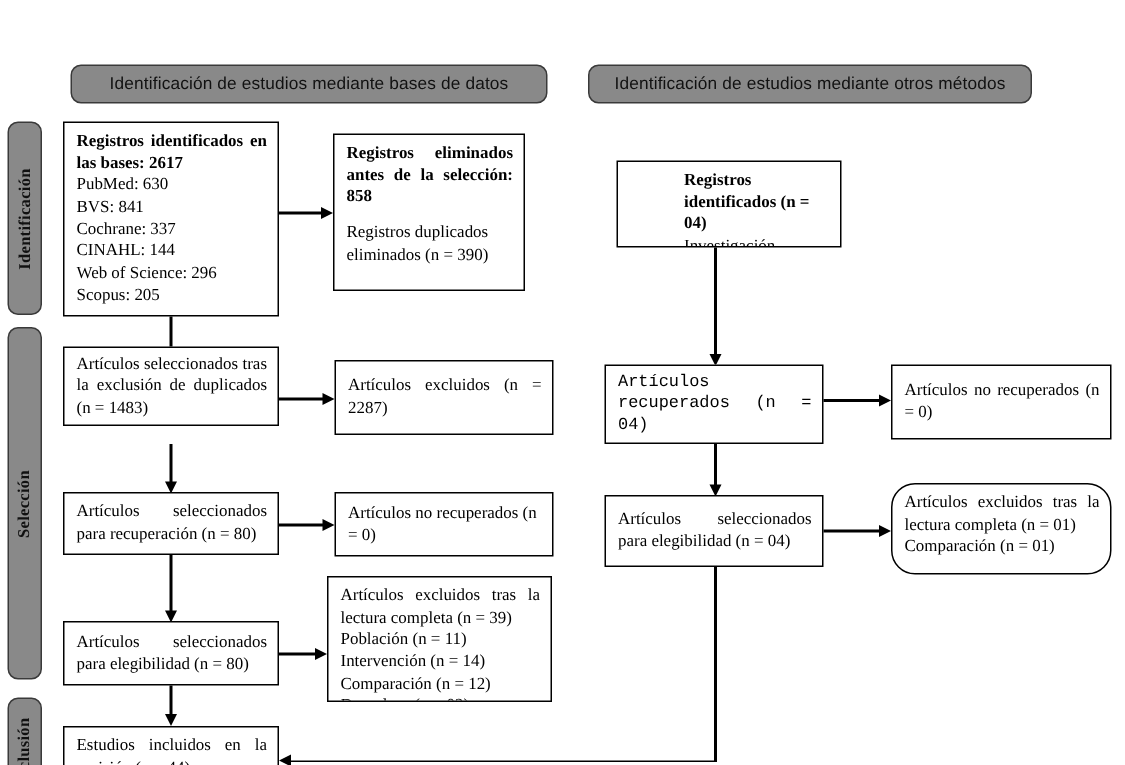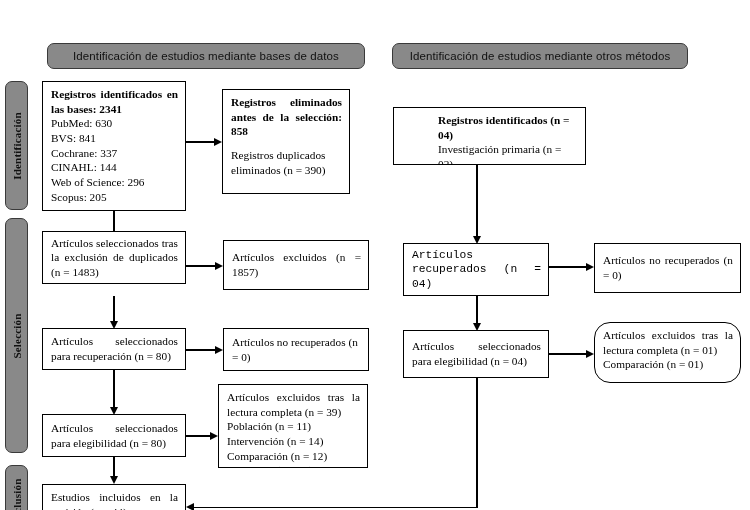--- a/index.html
+++ b/index.html
@@ -129,54 +129,54 @@
 
   <div class="stage" style="left:5px; top:181px; width:23px; height:235px;">
     <span>Selección</span>
   </div>
 
   <div class="stage" style="left:5px; top:428px; width:23px; height:72px;">
     <span>Inclusión</span>
   </div>
 
   <div class="box" style="left:42px; top:44px; width:144px; height:130px;">
-    <p class="b just">Registros identificados en las bases: 2341</p>
+    <p class="b just">Registros identificados en las bases: 2617</p>
     <p>PubMed: 630</p>
     <p>BVS: 841</p>
     <p>Cochrane: 337</p>
     <p>CINAHL: 144</p>
     <p>Web of Science: 296</p>
     <p>Scopus: 205</p>
   </div>
 
   <div class="box" style="left:222px; top:52px; width:128px; height:105px;">
     <p class="b just">Registros eliminados antes de la selección: 858</p>
     <p class="gap"></p>
     <p>Registros duplicados</p>
     <p>eliminados (n = 390)</p>
   </div>
 
   <div class="line hline" style="left:186px; top:104px; width:29px;"></div>
   <div class="arrow right" style="left:214px; top:100.5px;"></div>
 
-  <div class="box" style="left:393px; top:70px; width:193px; height:58px;padding-left:44px;">
+  <div class="box" style="left:411px; top:70px; width:150px; height:58px;padding-left:44px;">
     <p class="b">Registros identificados (n = 04)</p>
     <p>Investigación primaria (n = 02)</p>
     <p>Referencias (n = 02)</p>
   </div>
 
   <div class="line vline" style="left:113px; top:174px; width:1.8px; height:27px;"></div>
   <div class="arrow down" style="left:109.5px; top:199px;"></div>
 
   <div class="box vcenter" style="left:42px; top:194px; width:144px; height:53px;font-family:Liberation Serif, serif;">
     <p class="just">Artículos seleccionados tras la exclusión de duplicados (n = 1483)</p>
   </div>
 
   <div class="box vcenter" style="left:223px; top:203px; width:146px; height:50px;">
-    <p class="just">Artículos excluidos (n = 1857)</p>
+    <p class="just">Artículos excluidos (n = 2287)</p>
   </div>
 
   <div class="line hline" style="left:186px; top:228px; width:30px;"></div>
   <div class="arrow right" style="left:215px; top:224.5px;"></div>
 
   <div class="line vline" style="left:113px; top:259px; width:1.8px; height:27px;"></div>
   <div class="arrow down" style="left:109.5px; top:284px;"></div>
 
   <div class="box vcenter" style="left:42px; top:291px; width:144px; height:42px;">
     <p class="just">Artículos seleccionados para recuperación (n = 80)</p>

